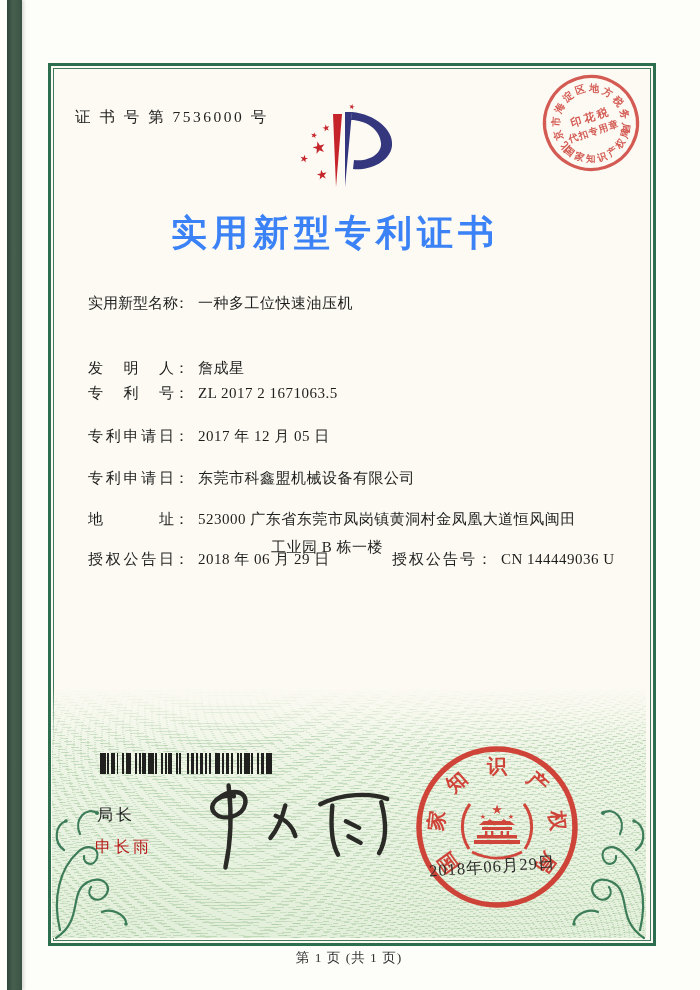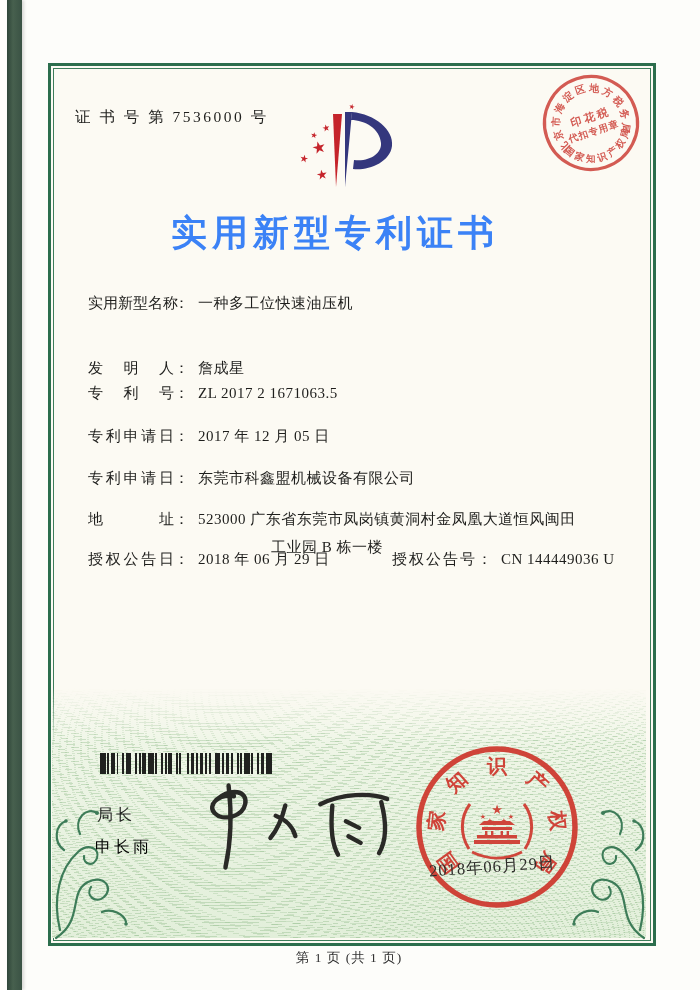--- a/index.html
+++ b/index.html
@@ -41,21 +41,21 @@
   
   .body-text{left:86px;top:579px;width:532px;font-size:14.5px;line-height:21.5px;
     text-align:justify;color:#2b2a26;letter-spacing:.4px;}
   .body-text p{margin:0;text-indent:2em;}
   
   .barcode{left:100px;top:753px;width:172px;height:21px;display:flex;align-items:stretch;}
   .barcode span{display:block;}
   .barcode .b{background:#20211f;}
   
   .sig-title{left:97px;top:805px;font-size:16px;letter-spacing:3px;color:#222;}
-  .sig-name{left:95px;top:837px;font-size:16px;letter-spacing:3px;color:#000000;}
+  .sig-name{left:95px;top:837px;font-size:16px;letter-spacing:3px;color:#b91c1c;}
   .sig-hand{left:183px;top:775px;transform:rotate(-2deg);}
   
   .seal{left:412px;top:742px;opacity:.93;}
   .seal-date{left:429px;top:856px;font-size:16.5px;letter-spacing:1px;color:#2e2d2b;
     transform:rotate(-4deg);white-space:nowrap;}
   
   .stamp{left:539px;top:71px;transform:rotate(-18deg);opacity:.9;}
   
   .footer{left:48px;width:602px;top:909px;text-align:center;font-size:13.5px;
     letter-spacing:1px;color:#333;margin-top:40px;}

